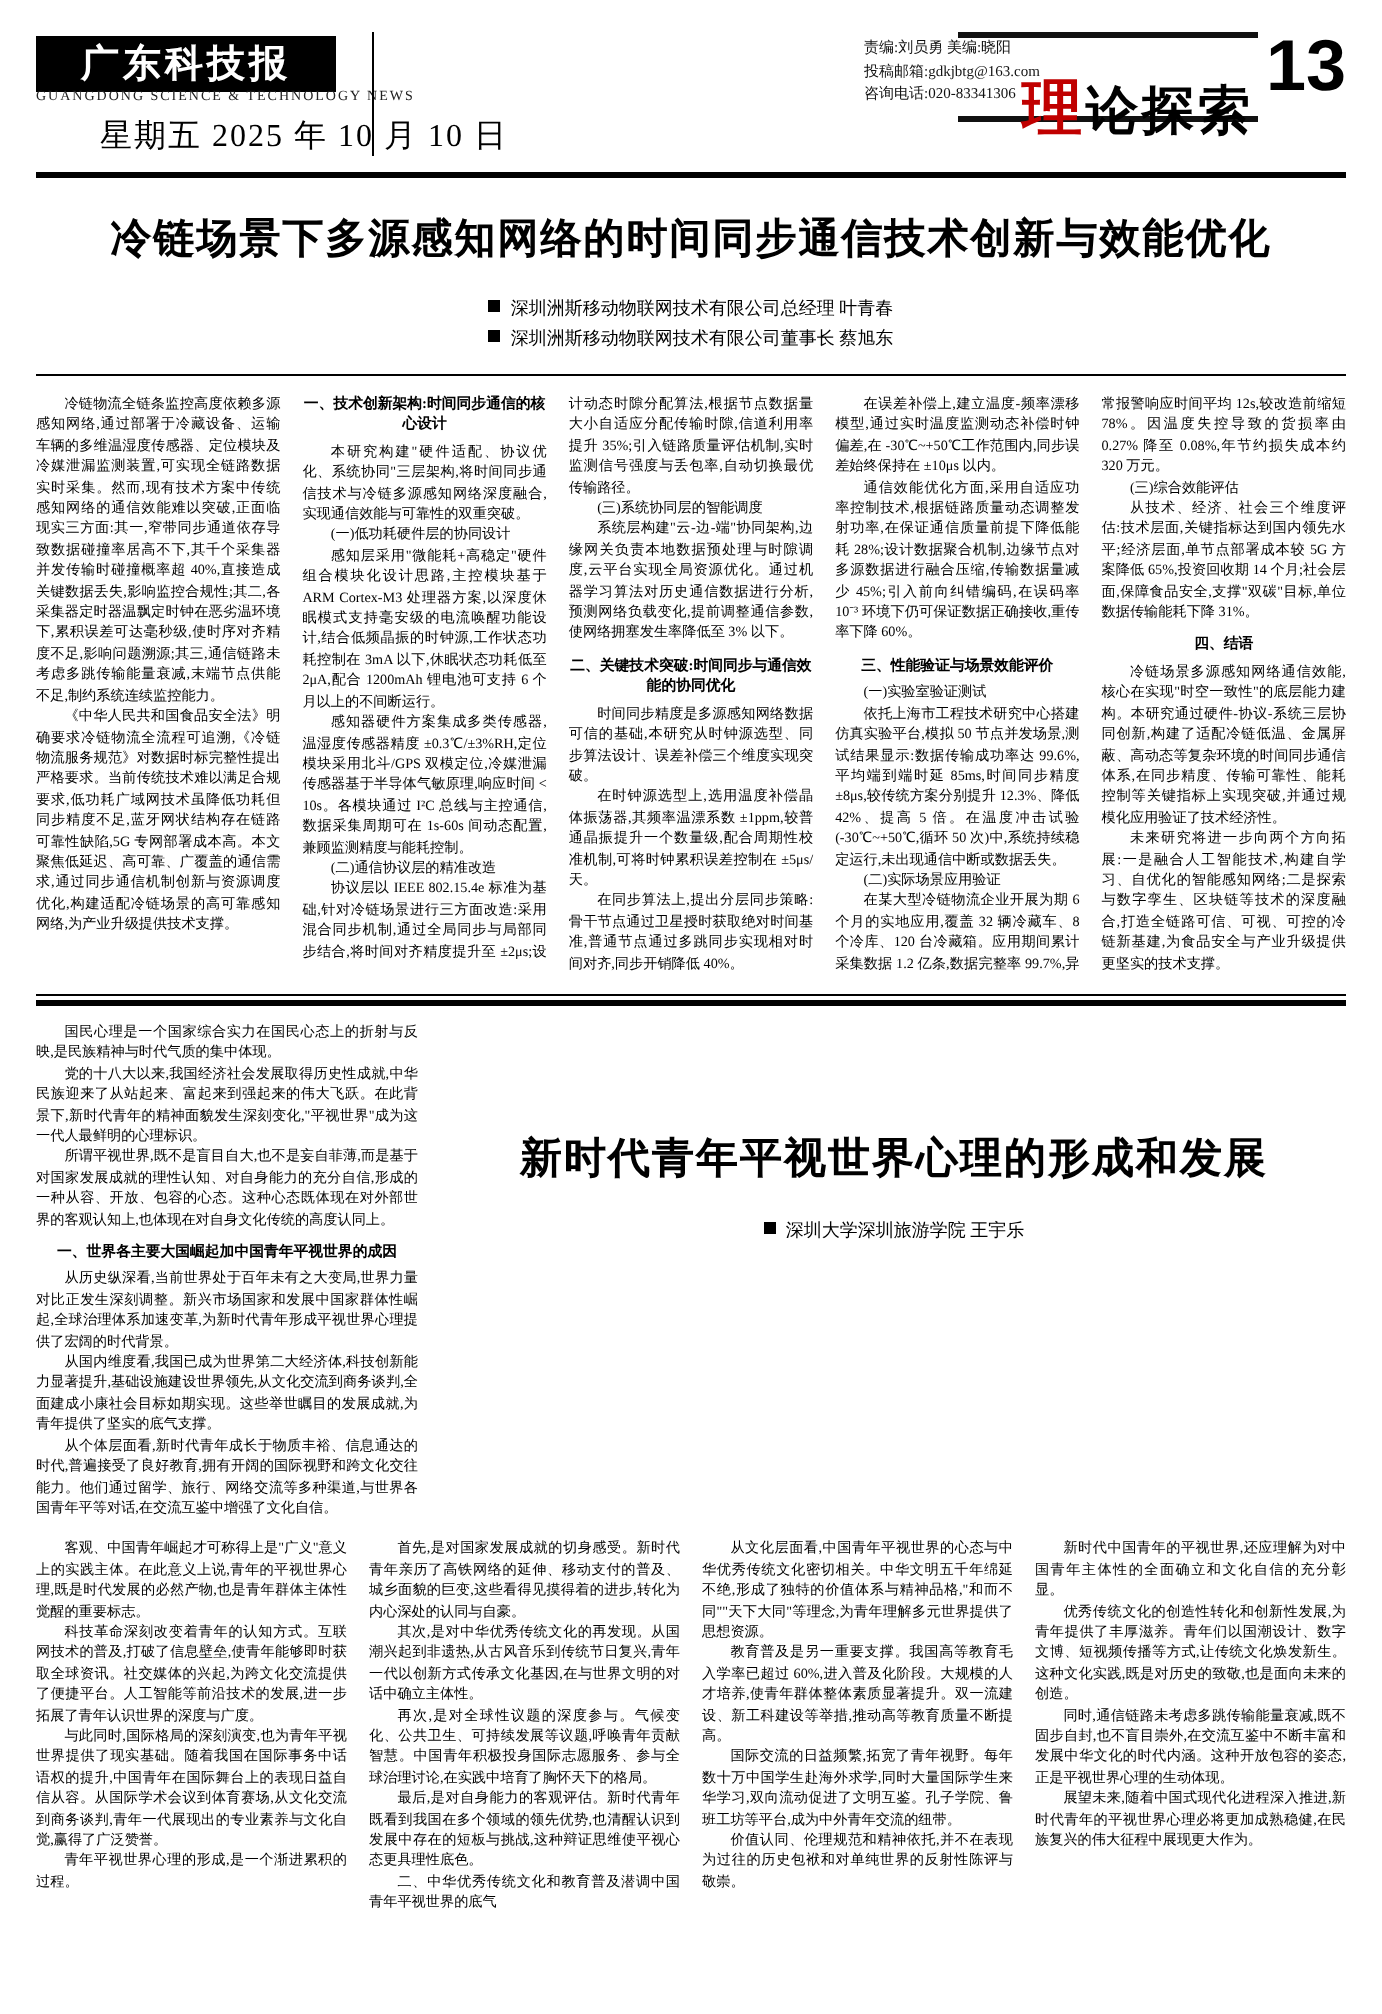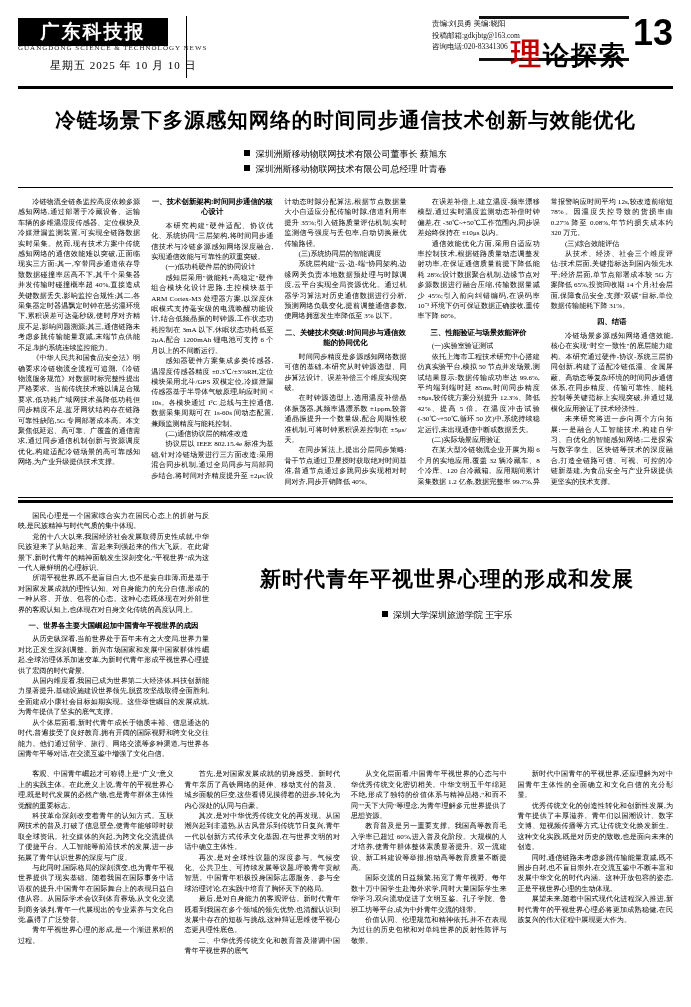--- a/index.html
+++ b/index.html
@@ -4,21 +4,21 @@
 <style>
   html,body{margin:0;padding:0;background:#ffffff;}
   body{width:691px;height:1007px;font-family:"Liberation Serif",serif;color:#000;}
   .page{position:relative;width:691px;height:1007px;padding:0;box-sizing:border-box;}
   
   .masthead{position:relative;height:72px;margin:14px 18px 0 18px;border-bottom:3px solid #000;}
   .logo-box{position:absolute;left:0;top:4px;width:150px;height:28px;background:#000;color:#fff;
             font-family:"Liberation Serif",serif;font-weight:bold;font-size:19px;letter-spacing:2px;
             display:flex;align-items:center;justify-content:center;}
   .logo-sub{position:absolute;left:0;top:30px;font-size:7px;letter-spacing:1px;color:#222;}
-  .date-line{position:absolute;left:0;top:44px;font-size:11px;letter-spacing:1px;margin-left:32px;}
+  .date-line{position:absolute;left:0;top:44px;font-size:16px;letter-spacing:1px;margin-left:32px;}
   .vrule{position:absolute;left:168px;top:2px;width:1px;height:62px;background:#000;}
   .contact{position:absolute;left:414px;top:4px;font-size:7.5px;line-height:11.5px;color:#111;}
   .section-title{position:absolute;right:46px;top:8px;font-size:26px;font-weight:bold;letter-spacing:2px;
                  font-family:"Liberation Serif",serif;margin-top:12px;}
   .section-title .accent{color:#c00000;font-size:30px;}
   .pagenum{position:absolute;right:0;top:-2px;font-size:36px;font-weight:bold;font-family:"Liberation Sans",sans-serif;}
   .sect-deco{position:absolute;right:44px;top:2px;width:150px;height:3px;background:#111;}
   .sect-deco2{position:absolute;right:44px;top:44px;width:150px;height:3px;background:#111;}
 
   
@@ -71,22 +71,22 @@
     <div class="sect-deco2"></div>
     <div class="section-title">
       <span class="accent">理</span><span>论探索</span>
     </div>
     <div class="pagenum">13</div>
   </div>
 
   <div class="headline-wrap">
     <div class="headline">冷链场景下多源感知网络的时间同步通信技术创新与效能优化</div>
     <div class="byline">
+      <div><span class="sq"></span><span>深圳洲斯移动物联网技术有限公司总经理 叶青春</span></div>
       <div><span class="sq"></span><span>深圳洲斯移动物联网技术有限公司董事长 蔡旭东</span></div>
-      <div><span class="sq"></span><span>深圳洲斯移动物联网技术有限公司总经理 叶青春</span></div>
     </div>
   </div>
   <div class="rule-thick"></div>
 
   <div class="cols" id="a1cols">
       <p>冷链物流全链条监控高度依赖多源感知网络,通过部署于冷藏设备、运输车辆的多维温湿度传感器、定位模块及冷媒泄漏监测装置,可实现全链路数据实时采集。然而,现有技术方案中传统感知网络的通信效能难以突破,正面临现实三方面:其一,窄带同步通道依存导致数据碰撞率居高不下,其千个采集器并发传输时碰撞概率超 40%,直接造成关键数据丢失,影响监控合规性;其二,各采集器定时器温飘定时钟在恶劣温环境下,累积误差可达毫秒级,使时序对齐精度不足,影响问题溯源;其三,通信链路未考虑多跳传输能量衰减,末端节点供能不足,制约系统连续监控能力。</p>
       <p>《中华人民共和国食品安全法》明确要求冷链物流全流程可追溯,《冷链物流服务规范》对数据时标完整性提出严格要求。当前传统技术难以满足合规要求,低功耗广域网技术虽降低功耗但同步精度不足,蓝牙网状结构存在链路可靠性缺陷,5G 专网部署成本高。本文聚焦低延迟、高可靠、广覆盖的通信需求,通过同步通信机制创新与资源调度优化,构建适配冷链场景的高可靠感知网络,为产业升级提供技术支撑。</p>
       <h4>一、技术创新架构:时间同步通信的核心设计</h4>
       <p>本研究构建"硬件适配、协议优化、系统协同"三层架构,将时间同步通信技术与冷链多源感知网络深度融合,实现通信效能与可靠性的双重突破。</p>
       <p>(一)低功耗硬件层的协同设计</p>
@@ -118,21 +118,21 @@
   <div class="mid-rule2"></div>
 
   <div class="lower">
     <div class="lower-top">
       <div class="lower-left" id="a2left">
           <p>国民心理是一个国家综合实力在国民心态上的折射与反映,是民族精神与时代气质的集中体现。</p>
           <p>党的十八大以来,我国经济社会发展取得历史性成就,中华民族迎来了从站起来、富起来到强起来的伟大飞跃。在此背景下,新时代青年的精神面貌发生深刻变化,"平视世界"成为这一代人最鲜明的心理标识。</p>
           <p>所谓平视世界,既不是盲目自大,也不是妄自菲薄,而是基于对国家发展成就的理性认知、对自身能力的充分自信,形成的一种从容、开放、包容的心态。这种心态既体现在对外部世界的客观认知上,也体现在对自身文化传统的高度认同上。</p>
           <h4>一、世界各主要大国崛起加中国青年平视世界的成因</h4>
           <p>从历史纵深看,当前世界处于百年未有之大变局,世界力量对比正发生深刻调整。新兴市场国家和发展中国家群体性崛起,全球治理体系加速变革,为新时代青年形成平视世界心理提供了宏阔的时代背景。</p>
-          <p>从国内维度看,我国已成为世界第二大经济体,科技创新能力显著提升,基础设施建设世界领先,脱贫攻坚战取得全面胜利,全面建成小康社会目标如期实现。这些举世瞩目的发展成就,为青年提供了坚实的底气支撑。</p>
+          <p>从国内维度看,我国已成为世界第二大经济体,科技创新能力显著提升,基础设施建设世界领先,从文化交流到商务谈判,全面建成小康社会目标如期实现。这些举世瞩目的发展成就,为青年提供了坚实的底气支撑。</p>
           <p>从个体层面看,新时代青年成长于物质丰裕、信息通达的时代,普遍接受了良好教育,拥有开阔的国际视野和跨文化交往能力。他们通过留学、旅行、网络交流等多种渠道,与世界各国青年平等对话,在交流互鉴中增强了文化自信。</p>
         </div>
       <div class="lower-right">
         <div class="feature-head">新时代青年平视世界心理的形成和发展</div>
         <div class="feature-by">
           <span class="sq"></span><span>深圳大学深圳旅游学院 王宇乐</span>
         </div>
       </div>
     </div>
     <div class="lower-cols" id="a2cols">

